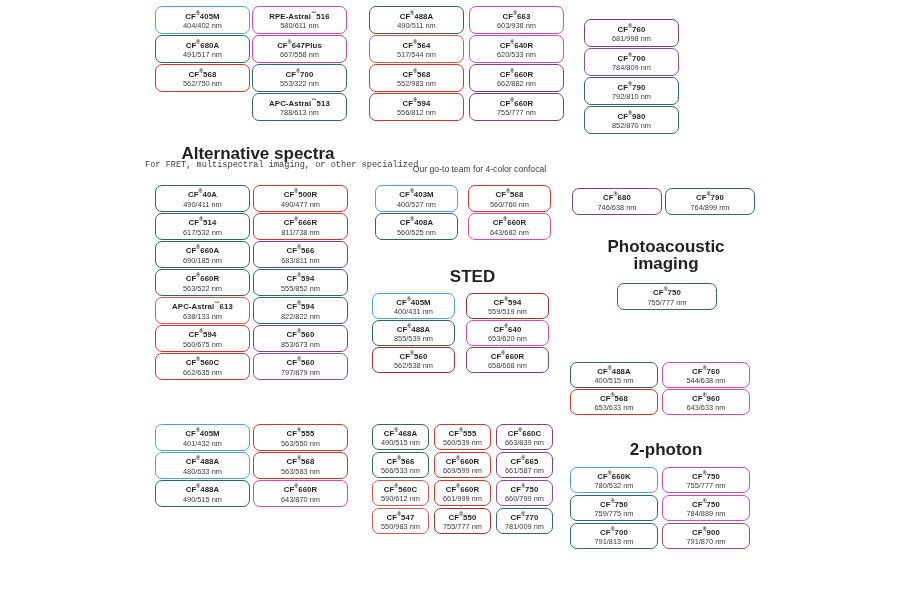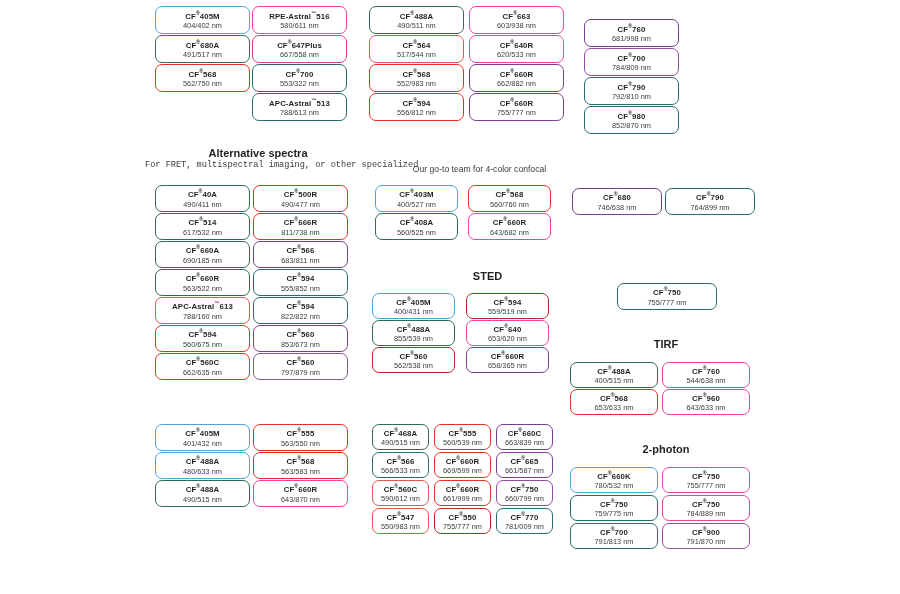--- a/index.html
+++ b/index.html
@@ -40,21 +40,21 @@
     font-size:7.4px;
     line-height:10px;
     color:#3b3b3b;
     white-space:nowrap;
     font-weight:normal;
   }
 
   
   .sec-title{
     position:absolute;
-    font-size:11px;
+    font-size:17px;
     font-weight:bold;
     color:#231f20;
     text-align:center;
     line-height:17px;
     white-space:nowrap;
   }
   .sec-title.wrap{white-space:normal;}
   .sec-sub{
     position:absolute;
     font-size:8.6px;
@@ -157,21 +157,21 @@
     <div class="chip" style="left: 155px; top: 241px; width: 95px; height: 27px; border-color: rgb(46, 107, 79);">
       <div class="nm">CF<sup>®</sup>660A</div>
       <div class="wl">690/185 nm</div>
     </div>
     <div class="chip" style="left: 155px; top: 269px; width: 95px; height: 27px; border-color: rgb(46, 107, 79);">
       <div class="nm">CF<sup>®</sup>660R</div>
       <div class="wl">563/522 nm</div>
     </div>
     <div class="chip" style="left: 155px; top: 297px; width: 95px; height: 27px; border-color: rgb(224, 86, 78);">
       <div class="nm">APC-Astral<span class="tm">™</span>613</div>
-      <div class="wl">788/160 nm</div>
+      <div class="wl">638/133 nm</div>
     </div>
     <div class="chip" style="left: 155px; top: 325px; width: 95px; height: 27px; border-color: rgb(224, 49, 39);">
       <div class="nm">CF<sup>®</sup>594</div>
       <div class="wl">560/675 nm</div>
     </div>
     <div class="chip" style="left: 155px; top: 353px; width: 95px; height: 27px; border-color: rgb(224, 49, 39);">
       <div class="nm">CF<sup>®</sup>560C</div>
       <div class="wl">662/635 nm</div>
     </div>
     <div class="chip" style="left: 253px; top: 185px; width: 95px; height: 27px; border-color: rgb(224, 49, 39);">
@@ -212,21 +212,21 @@
       <div class="wl">560/525 nm</div>
     </div>
     <div class="chip" style="left: 468px; top: 185px; width: 83px; height: 27px; border-color: rgb(224, 49, 39);">
       <div class="nm">CF<sup>®</sup>568</div>
       <div class="wl">560/760 nm</div>
     </div>
     <div class="chip" style="left: 468px; top: 213px; width: 83px; height: 27px; border-color: rgb(232, 70, 155);">
       <div class="nm">CF<sup>®</sup>660R</div>
       <div class="wl">643/682 nm</div>
     </div>
-    <div class="sec-title" style="left: 400px; top: 268px; width: 175px;">STED</div>
+    <div class="sec-title" style="left: 385px; top: 268px; width: 175px;">STED</div>
     <div class="chip" style="left: 372px; top: 293px; width: 83px; height: 26px; border-color: rgb(75, 163, 220);">
       <div class="nm">CF<sup>®</sup>405M</div>
       <div class="wl">400/431 nm</div>
     </div>
     <div class="chip" style="left: 372px; top: 320px; width: 83px; height: 26px; border-color: rgb(46, 107, 79);">
       <div class="nm">CF<sup>®</sup>488A</div>
       <div class="wl">855/539 nm</div>
     </div>
     <div class="chip" style="left: 372px; top: 347px; width: 83px; height: 26px; border-color: rgb(176, 42, 42);">
       <div class="nm">CF<sup>®</sup>560</div>
@@ -235,35 +235,35 @@
     <div class="chip" style="left: 466px; top: 293px; width: 83px; height: 26px; border-color: rgb(176, 42, 42);">
       <div class="nm">CF<sup>®</sup>594</div>
       <div class="wl">559/519 nm</div>
     </div>
     <div class="chip" style="left: 466px; top: 320px; width: 83px; height: 26px; border-color: rgb(232, 70, 155);">
       <div class="nm">CF<sup>®</sup>640</div>
       <div class="wl">653/620 nm</div>
     </div>
     <div class="chip" style="left: 466px; top: 347px; width: 83px; height: 26px; border-color: rgb(123, 63, 143);">
       <div class="nm">CF<sup>®</sup>660R</div>
-      <div class="wl">658/365 nm</div>
+      <div class="wl">658/668 nm</div>
     </div>
     <div class="chip" style="left: 572px; top: 188px; width: 90px; height: 27px; border-color: rgb(123, 63, 143);">
       <div class="nm">CF<sup>®</sup>680</div>
       <div class="wl">746/638 nm</div>
     </div>
     <div class="chip" style="left: 665px; top: 188px; width: 90px; height: 27px; border-color: rgb(44, 107, 107);">
       <div class="nm">CF<sup>®</sup>790</div>
       <div class="wl">764/899 nm</div>
     </div>
+    <div class="sec-title wrap" style="left: 601px; top: 238px; width: 130px;">Photoacoustic imaging</div>
     <div class="chip" style="left: 617px; top: 283px; width: 100px; height: 27px; border-color: rgb(44, 107, 107);">
       <div class="nm">CF<sup>®</sup>750</div>
       <div class="wl">755/777 nm</div>
     </div>
-    <div class="sec-title" style="left: 601px; top: 336px; width: 130px;">TIRF</div>
     <div class="chip" style="left: 570px; top: 362px; width: 88px; height: 26px; border-color: rgb(46, 107, 79);">
       <div class="nm">CF<sup>®</sup>488A</div>
       <div class="wl">400/515 nm</div>
     </div>
     <div class="chip" style="left: 570px; top: 389px; width: 88px; height: 26px; border-color: rgb(224, 49, 39);">
       <div class="nm">CF<sup>®</sup>568</div>
       <div class="wl">653/633 nm</div>
     </div>
     <div class="chip" style="left: 662px; top: 362px; width: 88px; height: 26px; border-color: rgb(232, 70, 155);">
       <div class="nm">CF<sup>®</sup>760</div>

